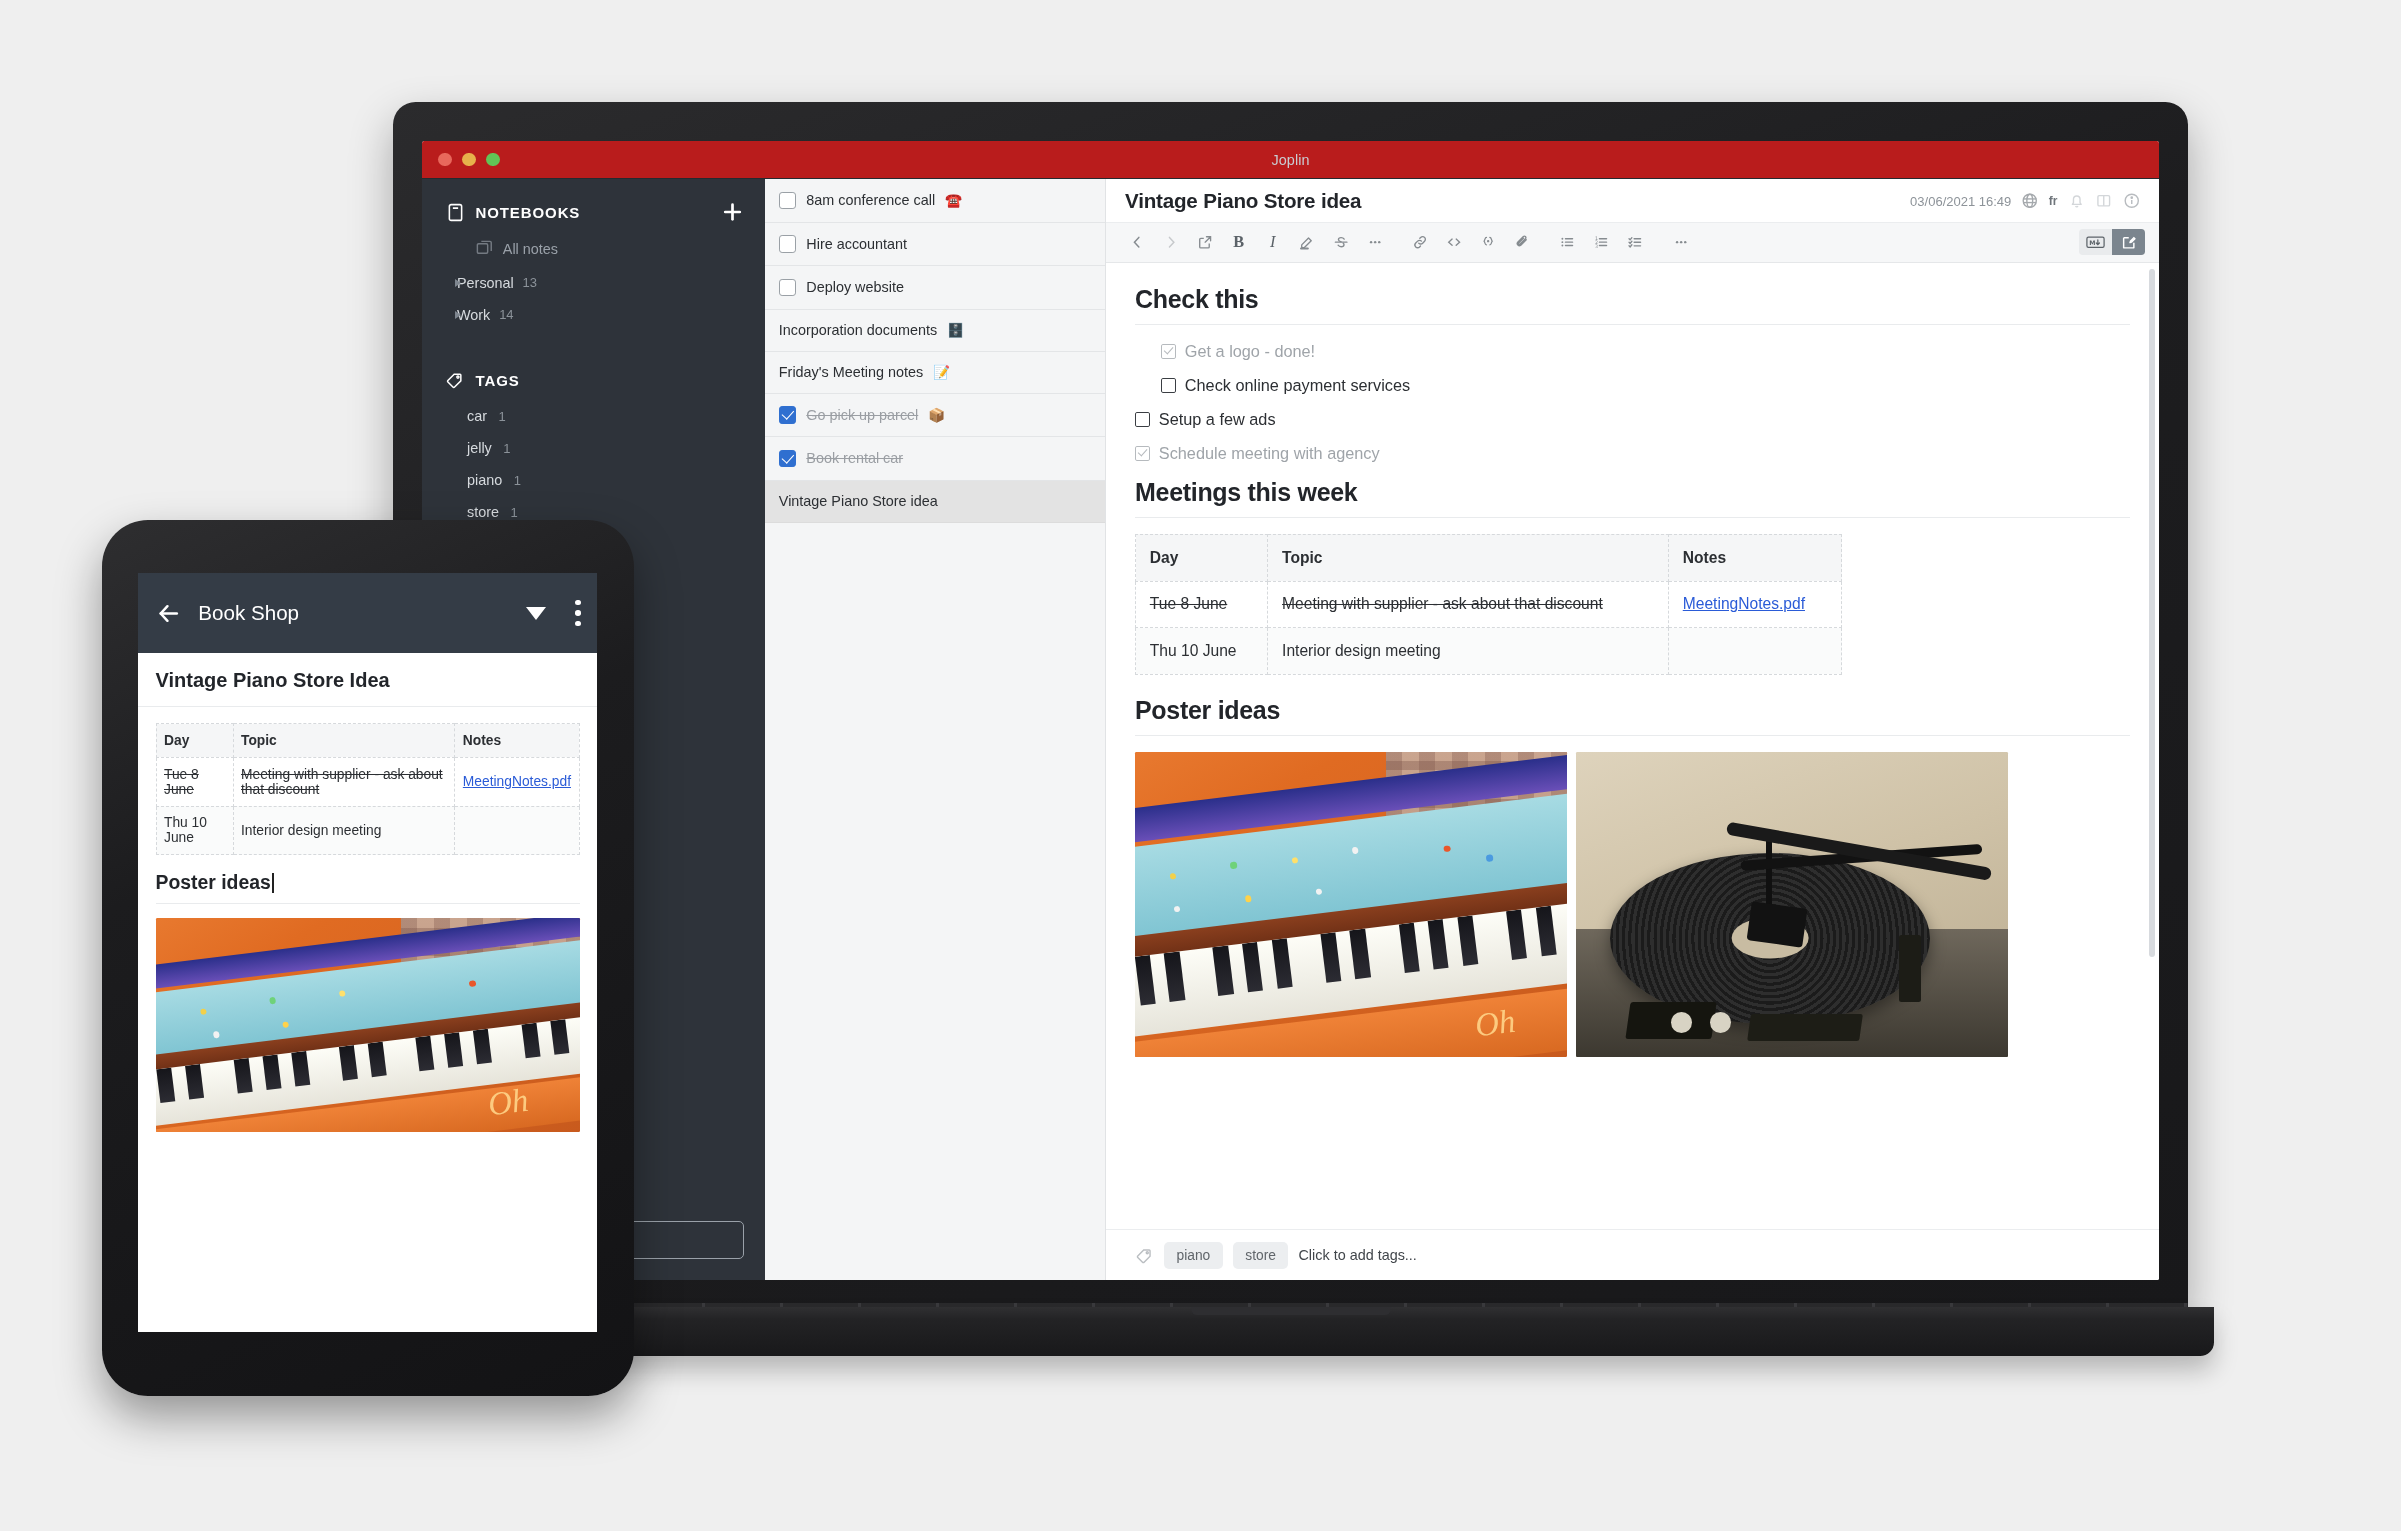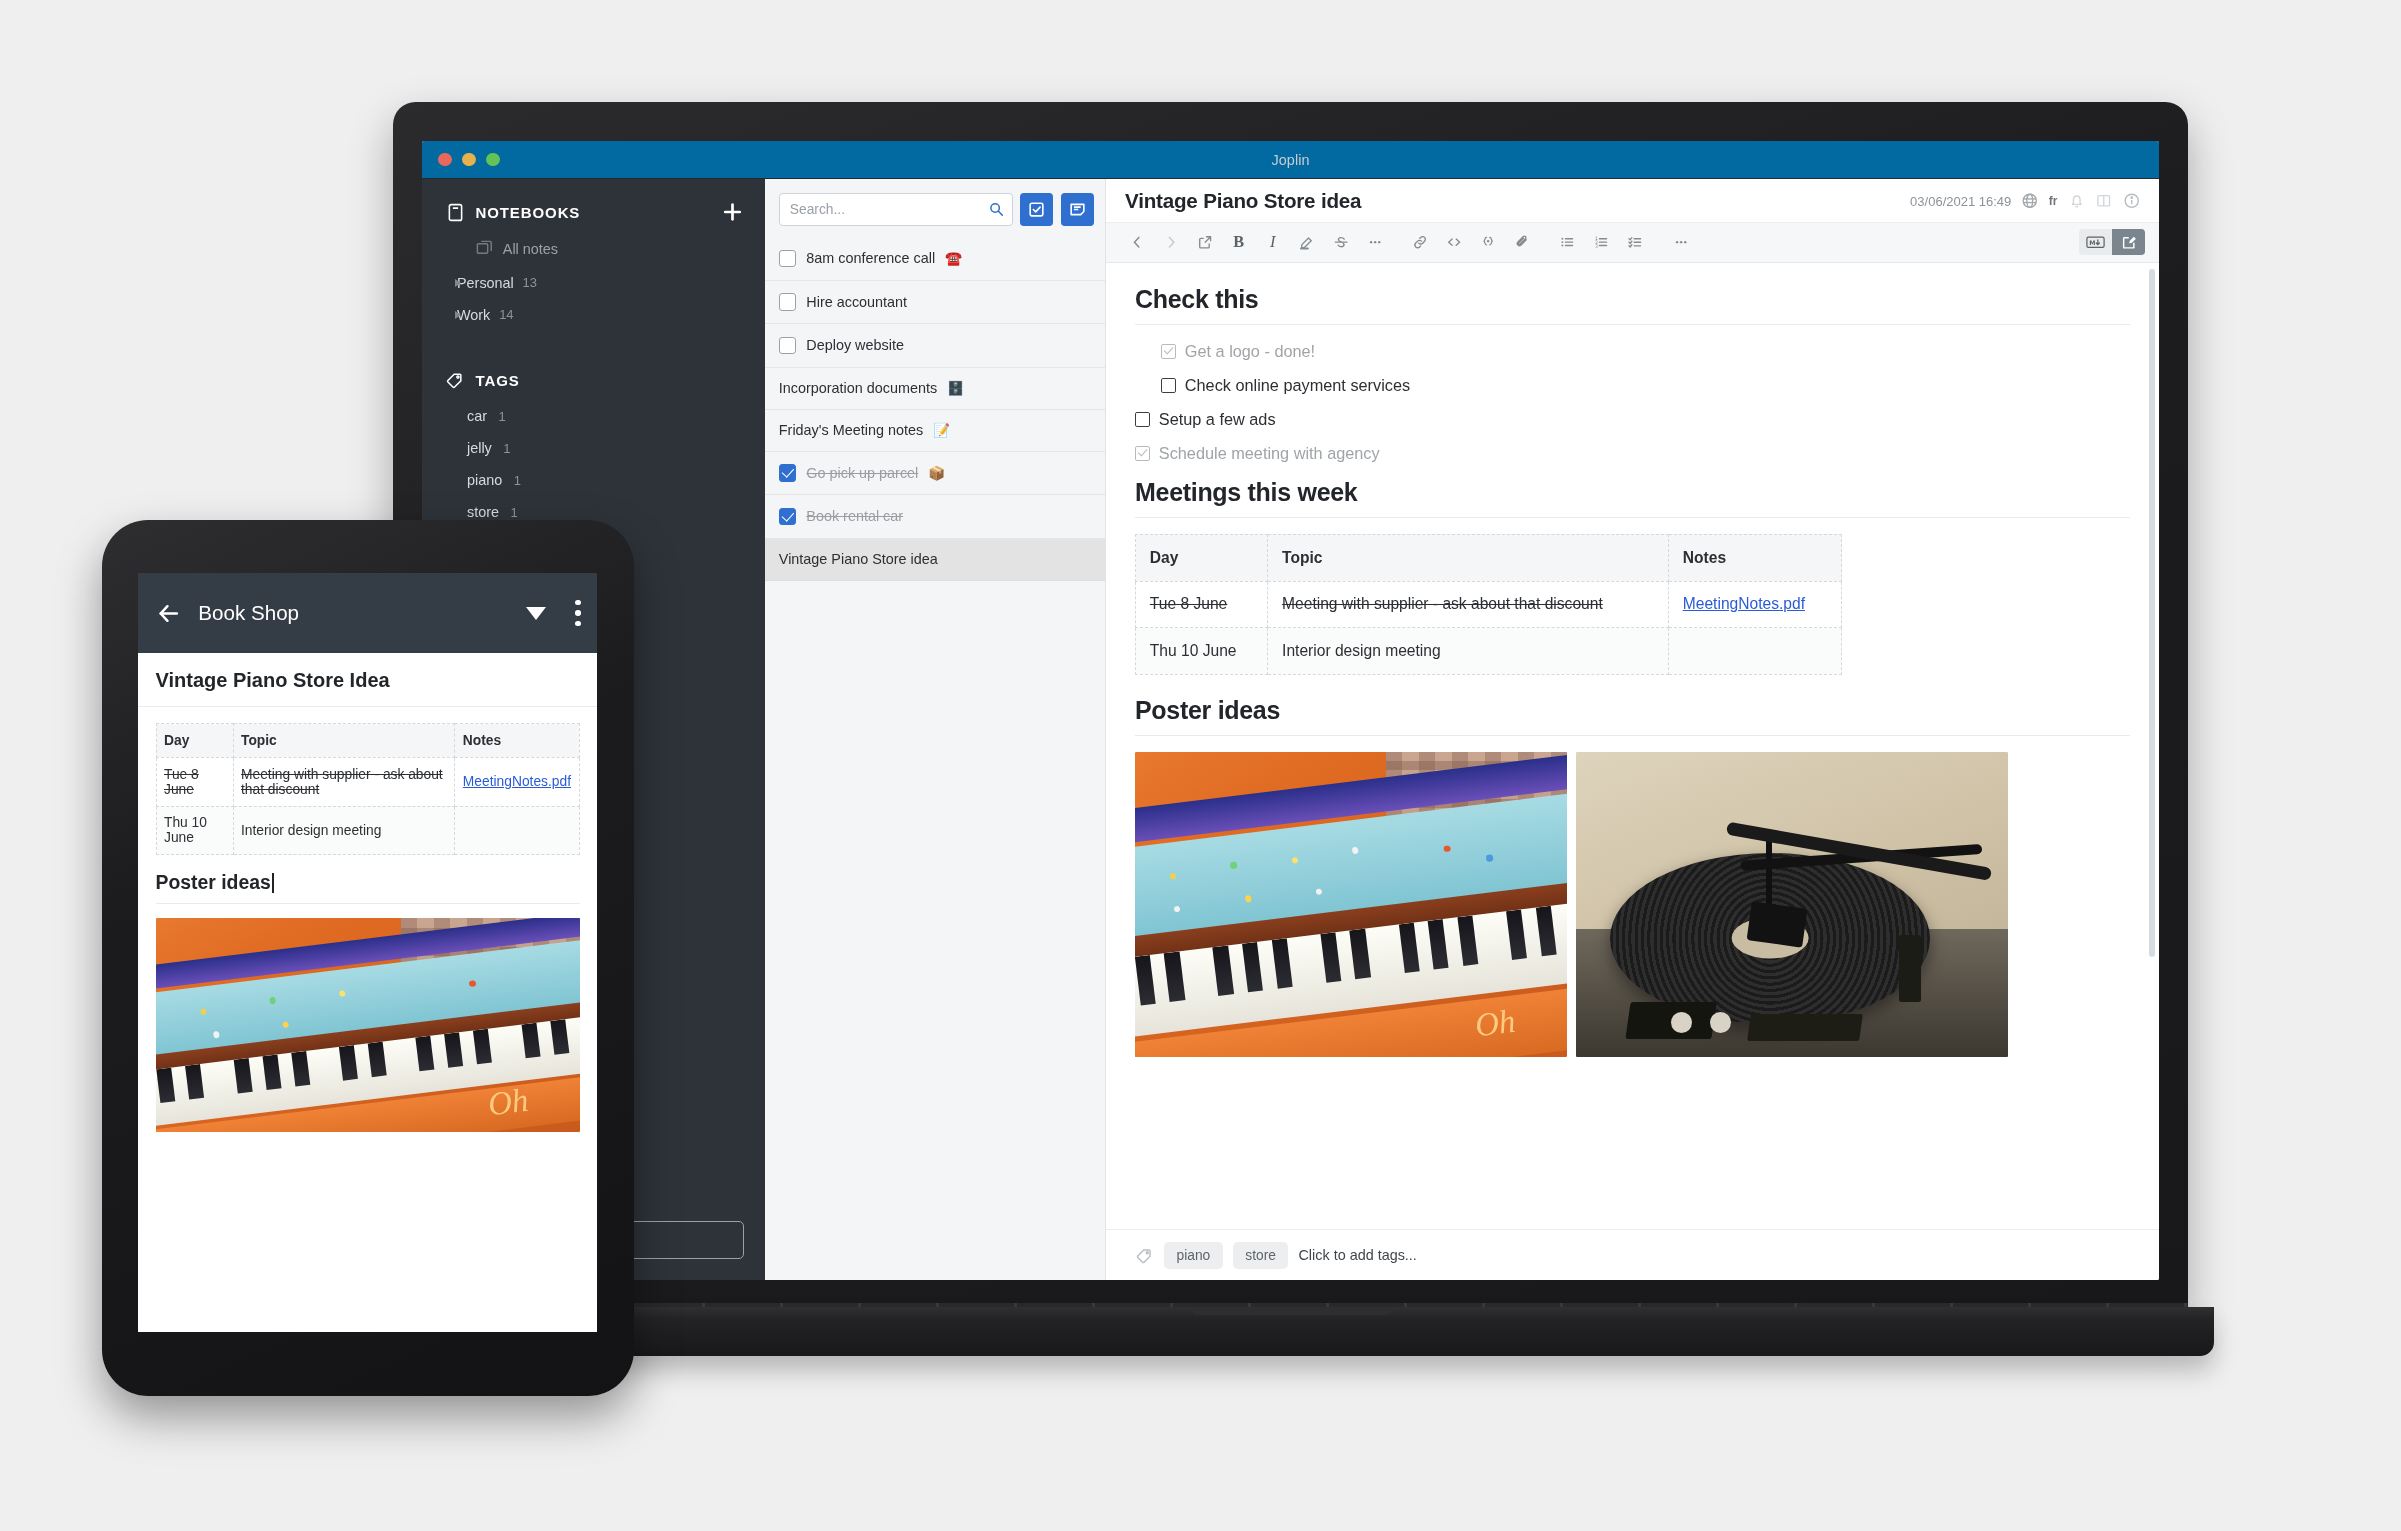--- a/index.html
+++ b/index.html
@@ -47,21 +47,21 @@
   .laptop-notch {
     position: absolute;
     left: 50%; top: 1205px; transform: translateX(-50%);
     width: 200px; height: 7.5px;
     background: #2e2e31; border-radius: 0 0 6.3px 6.3px;
   }
 
   
   .win-titlebar {
     height: 38px;
-    background: #0369a1;
+    background: #b91c1c;
     display: flex; align-items: center;
     position: relative;
     border-bottom: 0.6px solid #262a2f;
   }
   .traffic { position: absolute; left: 16.3px; display: flex; gap: 10px; }
   .dot { width: 13.8px; height: 13.8px; border-radius: 50%; }
   .dot.red { background: #e8685c; }
   .dot.yellow { background: #e7b14b; }
   .dot.green { background: #62c356; }
   .win-title {
@@ -506,44 +506,20 @@
           <span>store</span>
           <span class="cnt">1</span>
         </div>
 
         <div class="sync-wrap">
           <button class="sync-btn">Synchronise</button>
         </div>
       </div>
 
       <div class="notelist">
-        <div class="search-bar">
-          <div class="search-box">
-            <input type="text" placeholder="Search..." style="">
-            <span class="search-ico">
-              <svg viewBox="0 0 24 24" width="16.3" height="16.3" fill="none" stroke="#2f6fd0" stroke-width="2.2">
-                <circle cx="10.5" cy="10.5" r="6.2"></circle>
-                  <line x1="15.4" y1="15.4" x2="21" y2="21" stroke-linecap="round"></line>
-              </svg>
-            </span>
-          </div>
-          <div class="sq-btn">
-            <svg viewBox="0 0 24 24" width="19" height="19" fill="none" stroke="#fff" stroke-width="2">
-              <rect x="4" y="4" width="16" height="16" rx="2.2"></rect>
-              <polyline points="8,12 11,15 16.5,9" stroke-linecap="round" stroke-linejoin="round"></polyline>
-            </svg>
-          </div>
-          <div class="sq-btn">
-            <svg viewBox="0 0 24 24" width="19" height="19" fill="none" stroke="#fff" stroke-width="2">
-              <path d="M4 5.5h16v9l-4 4H4z" stroke-linejoin="round"></path>
-              <line x1="7.5" y1="9" x2="16" y2="9"></line>
-                <line x1="7.5" y1="12" x2="13" y2="12"></line>
-            </svg>
-          </div>
-        </div>
 
         <div id="note-rows">
             <div class="note-row">
               <span class="cbx"></span>
               <span class="lbl">8am conference call</span>
               <span class="emo">☎️</span>
             </div>
             <div class="note-row">
               <span class="cbx"></span>
               <span class="lbl">Hire accountant</span>

